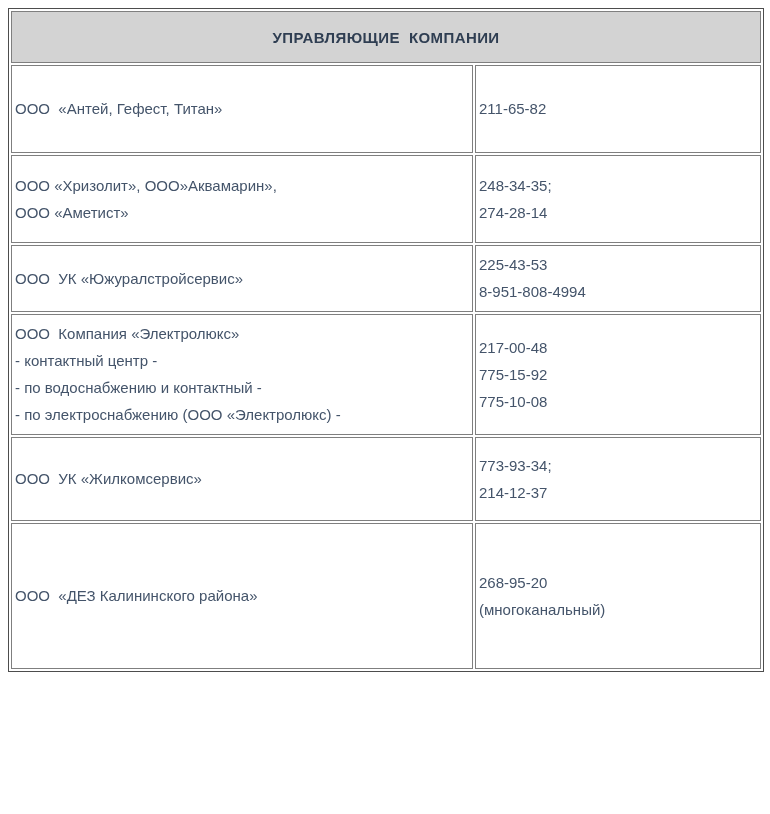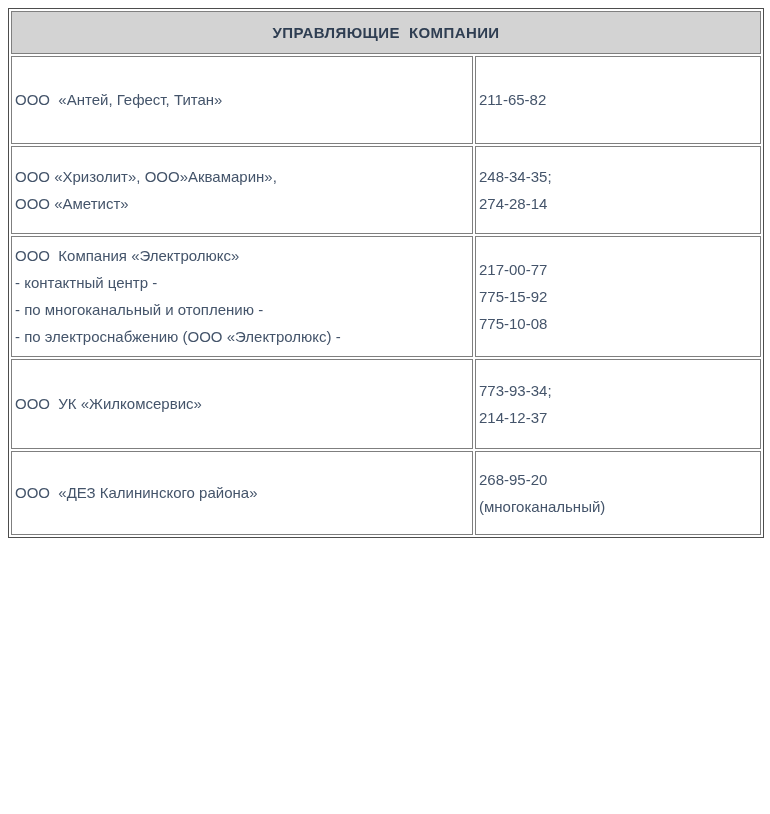--- a/index.html
+++ b/index.html
@@ -27,21 +27,21 @@
     background:var(--page-bg);
   }
   col.col-company{width:462px;}
   col.col-phone{width:286px;}
   th,td{
     border:1px solid var(--cell-border);
     vertical-align:middle;
     overflow:hidden;
   }
   th.title-cell{
-    height:43px;
+    height:52px;
     background:var(--header-bg);
     color:var(--header-text);
     font-size:15px;
     font-weight:bold;
     letter-spacing:0.4px;
     text-align:center;
     white-space:pre-wrap;
   }
   td{
     padding:2px 2px 2px 3px;
@@ -90,27 +90,36 @@
           <p>ООО «Хризолит», ООО»Аквамарин»,</p>
           <p>ООО «Аметист»</p>
         </td>
         <td>
           <p>248-34-35;</p>
           <p>274-28-14</p>
         </td>
       </tr>
       <tr>
         <td>
+          <p>ООО  УК «Южуралстройсервис»</p>
+        </td>
+        <td>
+          <p>225-43-53</p>
+          <p>8-951-808-4994</p>
+        </td>
+      </tr>
+      <tr>
+        <td>
           <p>ООО  Компания «Электролюкс»</p>
           <p>- контактный центр -</p>
-          <p>- по многоканальный и отоплению -</p>
+          <p>- по водоснабжению и контактный -</p>
           <p>- по электроснабжению (ООО «Электролюкс) -</p>
         </td>
         <td>
-          <p>217-00-77</p>
+          <p>217-00-48</p>
           <p>775-15-92</p>
           <p>775-10-08</p>
         </td>
       </tr>
       <tr>
         <td>
           <p>ООО  УК «Жилкомсервис»</p>
         </td>
         <td>
           <p>773-93-34;</p>

